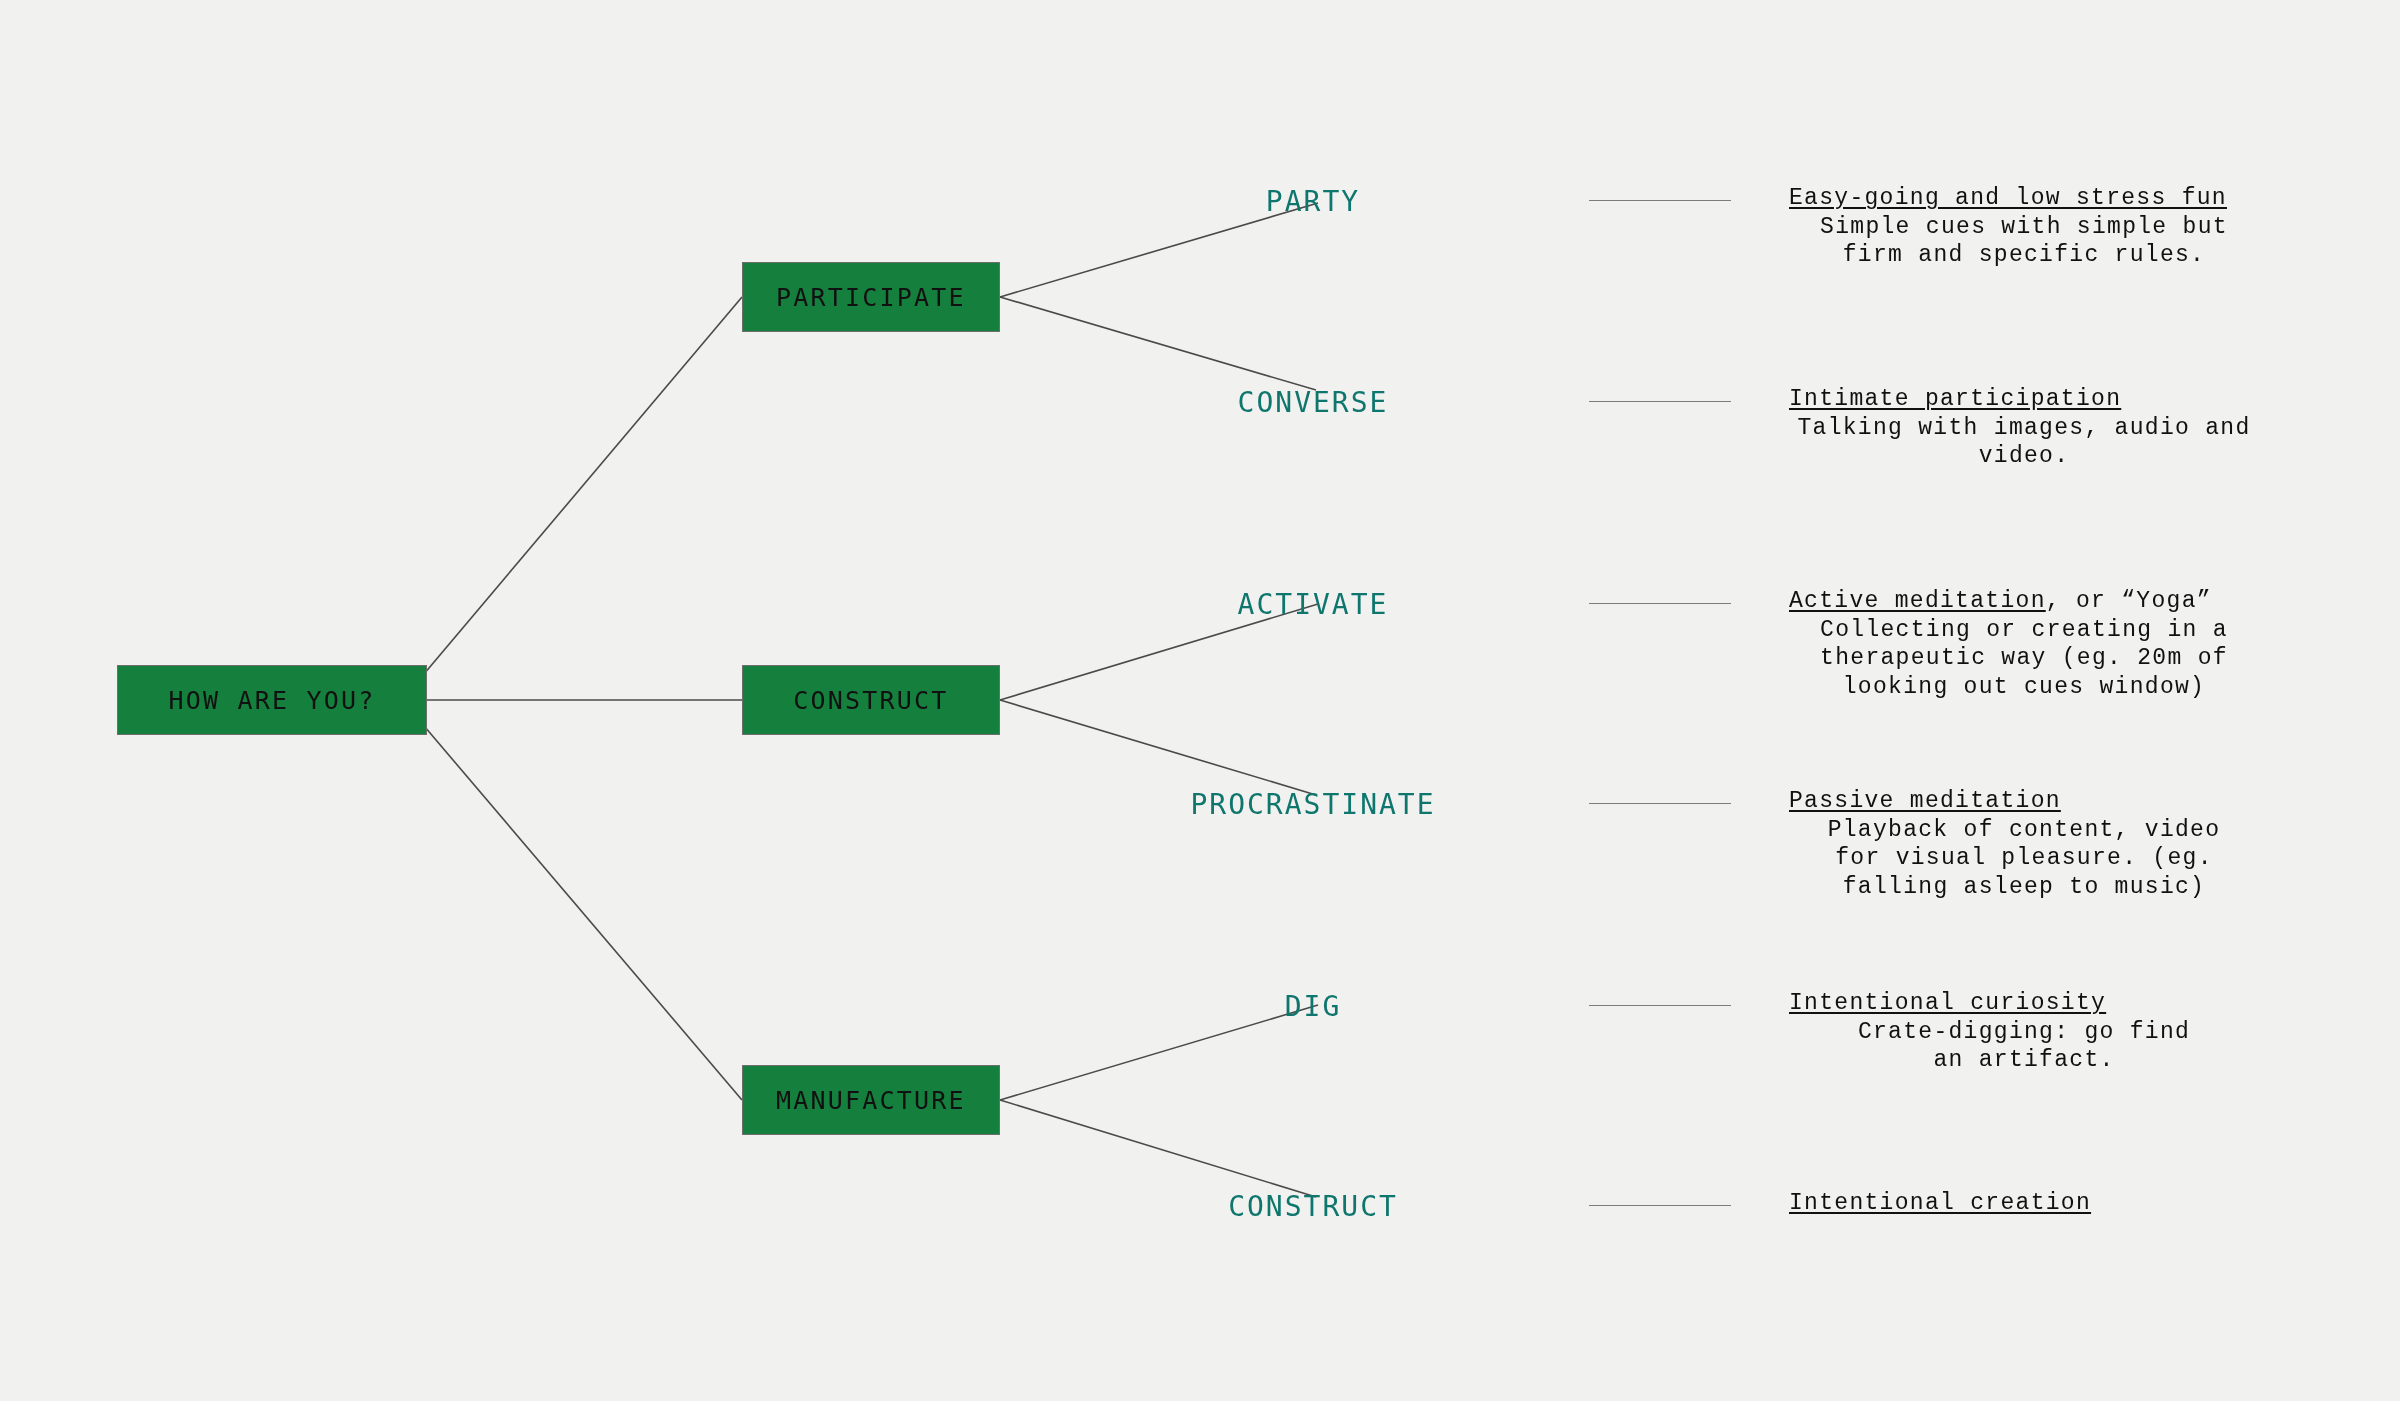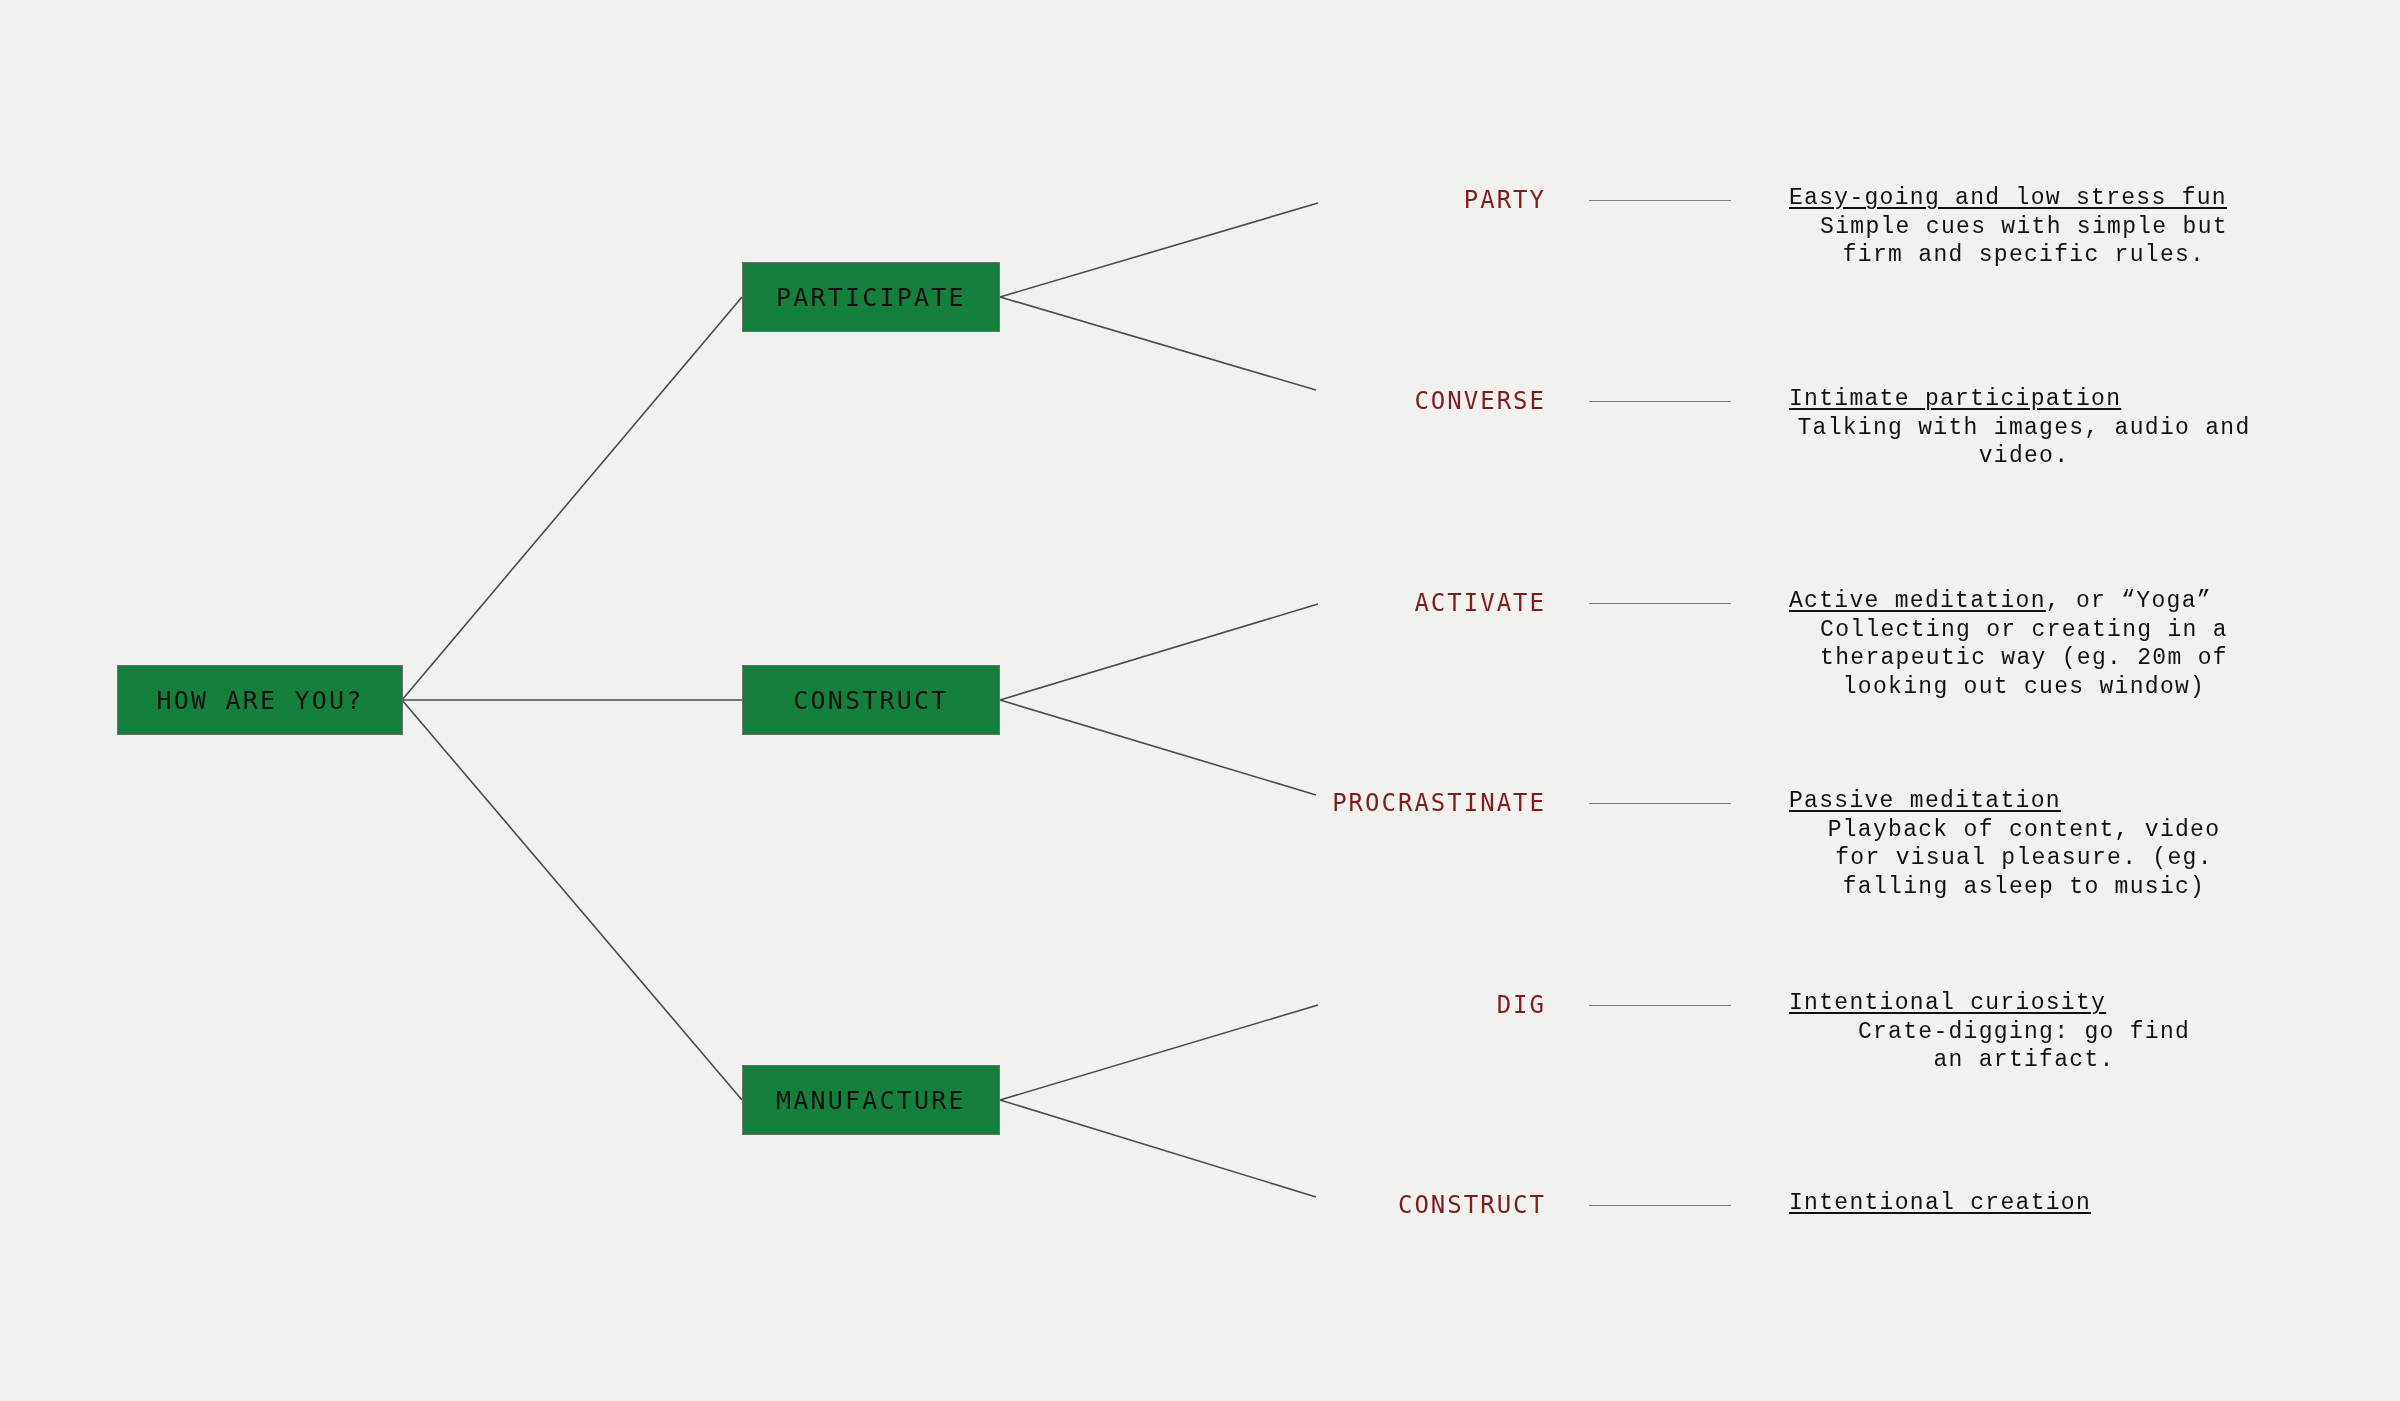--- a/index.html
+++ b/index.html
@@ -33,38 +33,38 @@
     justify-content: center;
     color: #111111;
     font-size: 25px;
     letter-spacing: 2.2px;
     font-family: "DejaVu Sans Mono", "Liberation Mono", monospace;
     white-space: nowrap;
   }
   .node-root {
     left: 117px;
     top: 665px;
-    width: 286px;
+    width: 310px;
     height: 70px;
   }
   .node-mid {
     left: 742px;
     width: 258px;
     height: 70px;
   }
   .node-mid-0 { top: 262px; }
   .node-mid-1 { top: 665px; }
   .node-mid-2 { top: 1065px; }
 
   .leaf-label {
     position: absolute;
     right: 0;
-    text-align: right;
-    color: #7f1d1d;
-    font-size: 24px;
+    text-align: center;
+    color: #0f766e;
+    font-size: 28px;
     letter-spacing: 2.0px;
     line-height: 1;
     white-space: nowrap;
     font-family: "DejaVu Sans Mono", "Liberation Mono", monospace;
   }
   .leaf-row {
     position: absolute;
     left: 0;
     width: 2400px;
     height: 0;

